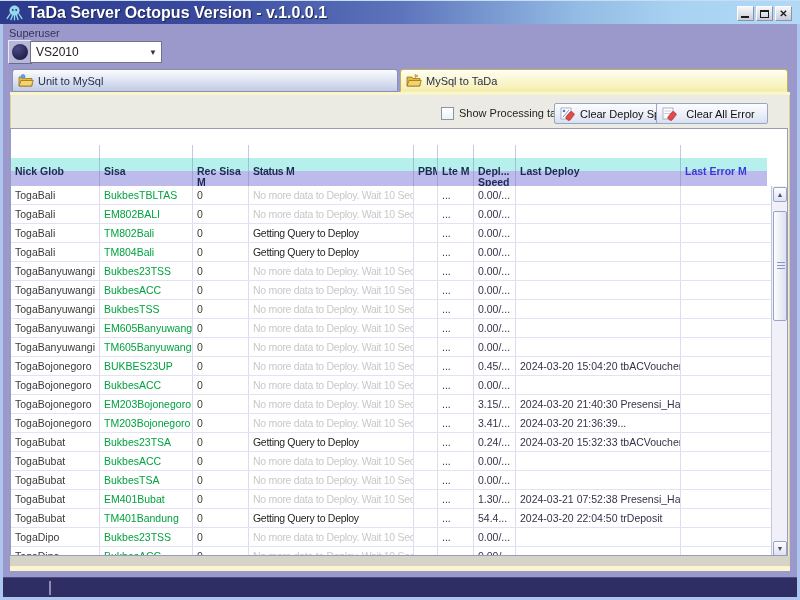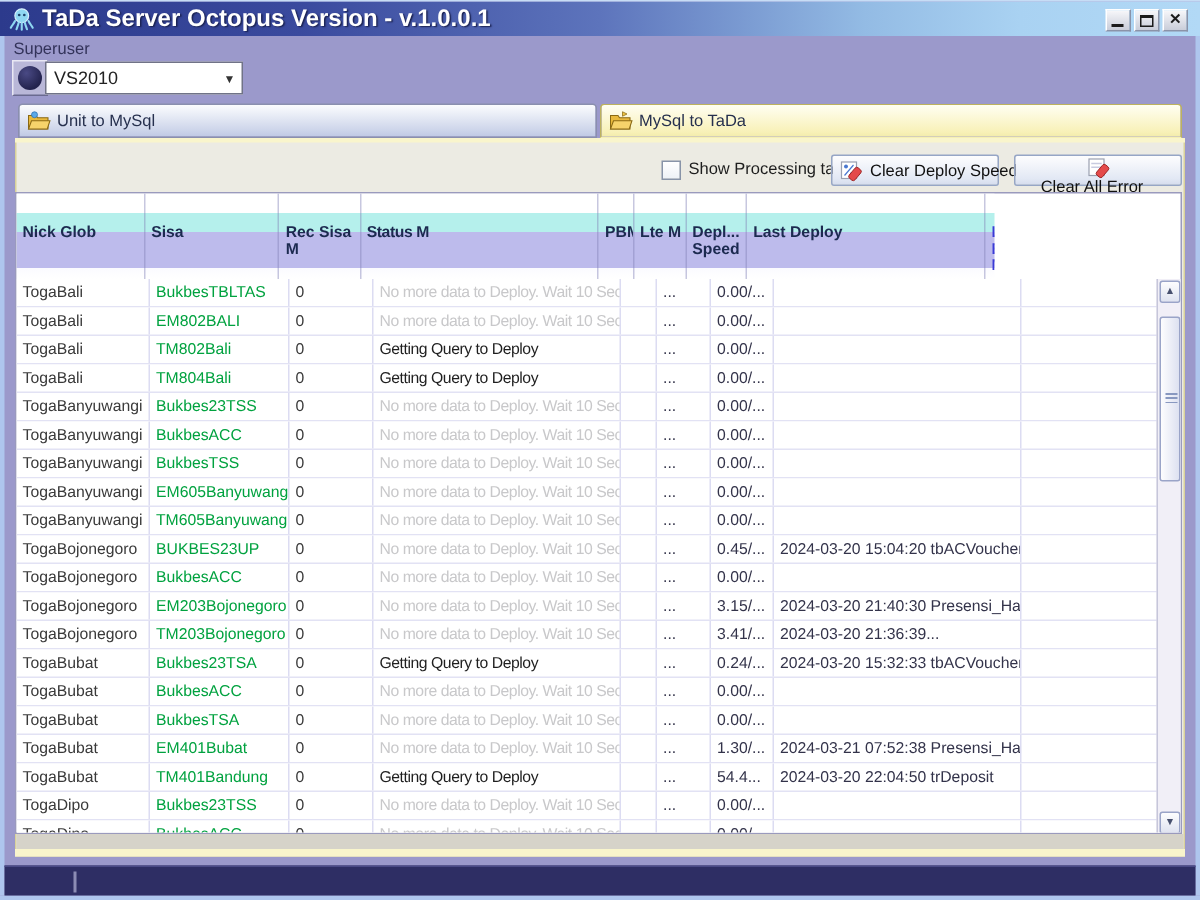--- a/index.html
+++ b/index.html
@@ -58,28 +58,28 @@
   .gray-strip { position:absolute; left:11px; top:556px; width:778px; height:10px; background:#d6d3c9; }
 
   
   .checkbox { position:absolute; left:441px; top:107px; width:13px; height:13px;
     background:linear-gradient(#ffffff,#eef2f6); border:1px solid #8894a8; }
   .check-label { position:absolute; left:459px; top:107px; font-size:11px; color:#1e1e1e; white-space:nowrap; }
   .tool-btn { position:absolute; top:103px; height:21px; width:112px;
     background:linear-gradient(#fdfdfe,#e2e8f4 80%,#d6ddee); border:1px solid #96a6c6; border-radius:2px;
     display:flex; align-items:center; font-size:11px; color:#111; }
   .btn-deploy { left:554px; }
-  .btn-error { left:676px;flex-direction:column; }
+  .btn-error { left:656px; }
   .tool-btn .btn-icon { width:16px; height:15px; margin:0 4px 0 5px; flex:none; }
   .tool-btn .btn-text { flex:1; text-align:center; padding-right:8px; white-space:nowrap; }
 
   
   .grid { position:absolute; left:10px; top:128px; width:778px; height:428px;
     background:#ffffff; border:1px solid #9a9abd; overflow:hidden; }
-  .grid-header { position:absolute; left:0; top:0; width:652px; height:57px; display:flex;
+  .grid-header { position:absolute; left:0; top:16px; width:756px; height:57px; display:flex;
     background:linear-gradient(#ffffff 0px, #ffffff 13px, #b5f0ec 13px, #b5f0ec 26px,
       #bdbbec 26px, #bdbbec 50px, #fbfbff 50px, #ffffff 57px); }
   .hc { height:57px; border-right:1px solid rgba(130,130,185,0.45); font-size:10.5px; font-weight:bold;
     color:#1c2a50; padding:21px 2px 0 4px; line-height:11px; overflow:hidden; }
   .hc.err { color:var(--last-error-header,#3a3ad6); }
   .grid-body { position:absolute; left:0; top:57px; width:776px; height:371px; overflow:hidden; background:#fff; }
   .grow { display:flex; height:19px; border-bottom:1px solid #e2e2f4; background:#ffffff; }
   .gcell { height:18px; padding:3px 3px 0 4px; border-right:1px solid #dcdcf2;
     font-size:10.5px; color:#3a3a3a; overflow:hidden; white-space:nowrap; }
   .c0 { width:89px; } .c1 { width:93px; } .c2 { width:56px; } .c3 { width:165px; letter-spacing:-0.3px; }

